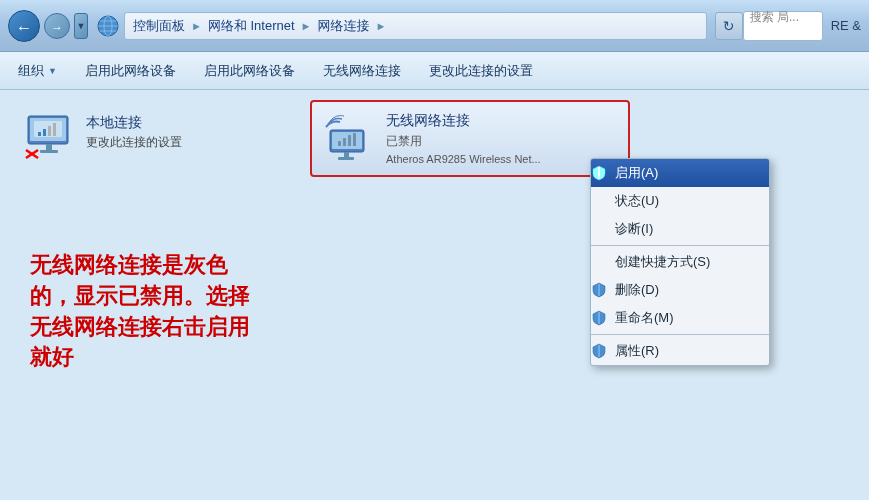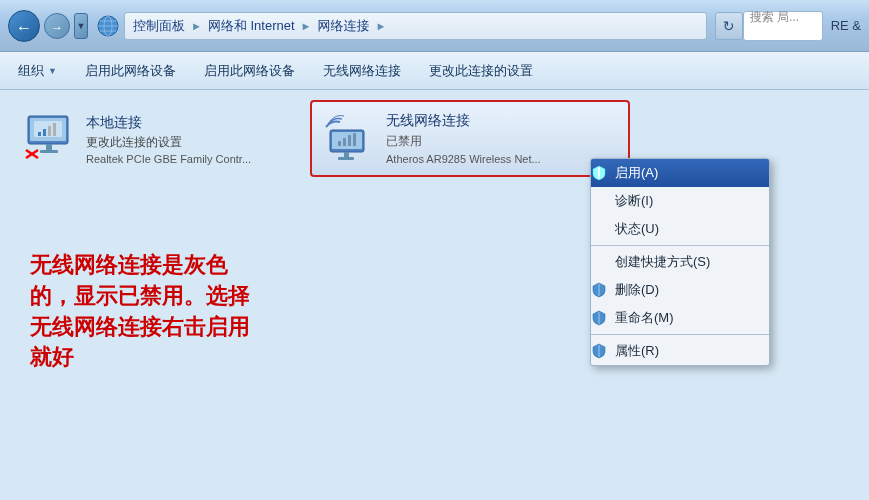--- a/index.html
+++ b/index.html
@@ -393,21 +393,20 @@
 
           <rect x="14" y="18" width="3" height="4" fill="#4080c0"></rect>
           <rect x="19" y="15" width="3" height="7" fill="#4080c0"></rect>
           <rect x="24" y="12" width="3" height="10" fill="#b0b0b0"></rect>
           <rect x="29" y="9" width="3" height="13" fill="#b0b0b0"></rect>
         </svg>
       </div>
       <div class="network-item-info">
         <div class="network-item-name">本地连接</div>
         <div class="network-item-status">更改此连接的设置</div>
-        <div class="network-item-adapter">Realtek PCIe GBE Family Contr...</div>
       </div>
     </div>
 
     <div class="annotation-text">无线网络连接是灰色的，显示已禁用。选择无线网络连接右击启用就好</div>
   </div>
 
   <div class="wireless-item-container">
     <div class="wireless-highlight-box">
       <div class="wireless-icon">
 
@@ -444,26 +443,26 @@
         <svg width="16" height="16" viewBox="0 0 16 16">
             <path d="M8 1 L14 4 L14 9 Q14 13 8 15 Q2 13 2 9 L2 4 Z" fill="#4a90d0" stroke="#2060a0" stroke-width="0.5"></path>
             <path d="M8 2 L8 14" stroke="white" stroke-width="1" opacity="0.5"></path>
           </svg>
       </span>
       <span>启用(A)</span>
     </div>
 
     <div class="context-menu-item">
       <span class="shield-icon-img" style="width:16px;"></span>
-      <span>诊断(I)</span>
+      <span>状态(U)</span>
     </div>
 
     <div class="context-menu-item">
       <span class="shield-icon-img" style="width:16px;"></span>
-      <span>状态(U)</span>
+      <span>诊断(I)</span>
     </div>
     <div class="context-menu-separator"></div>
 
     <div class="context-menu-item">
       <span class="shield-icon-img" style="width:16px;"></span>
       <span>创建快捷方式(S)</span>
     </div>
 
     <div class="context-menu-item">
       <span class="shield-icon-img">

